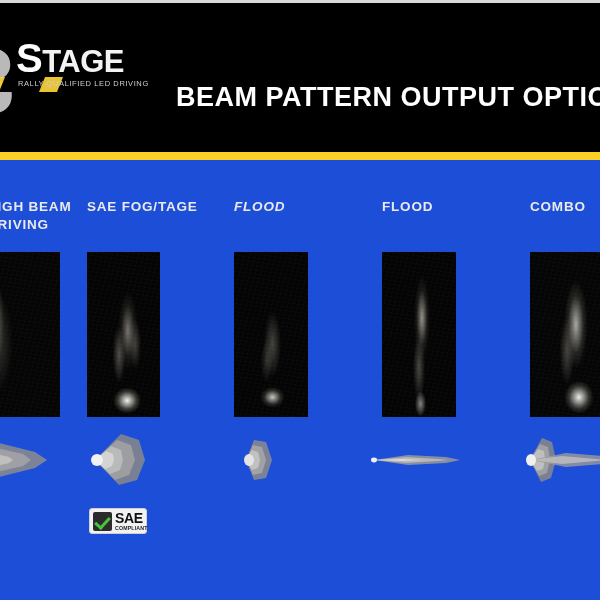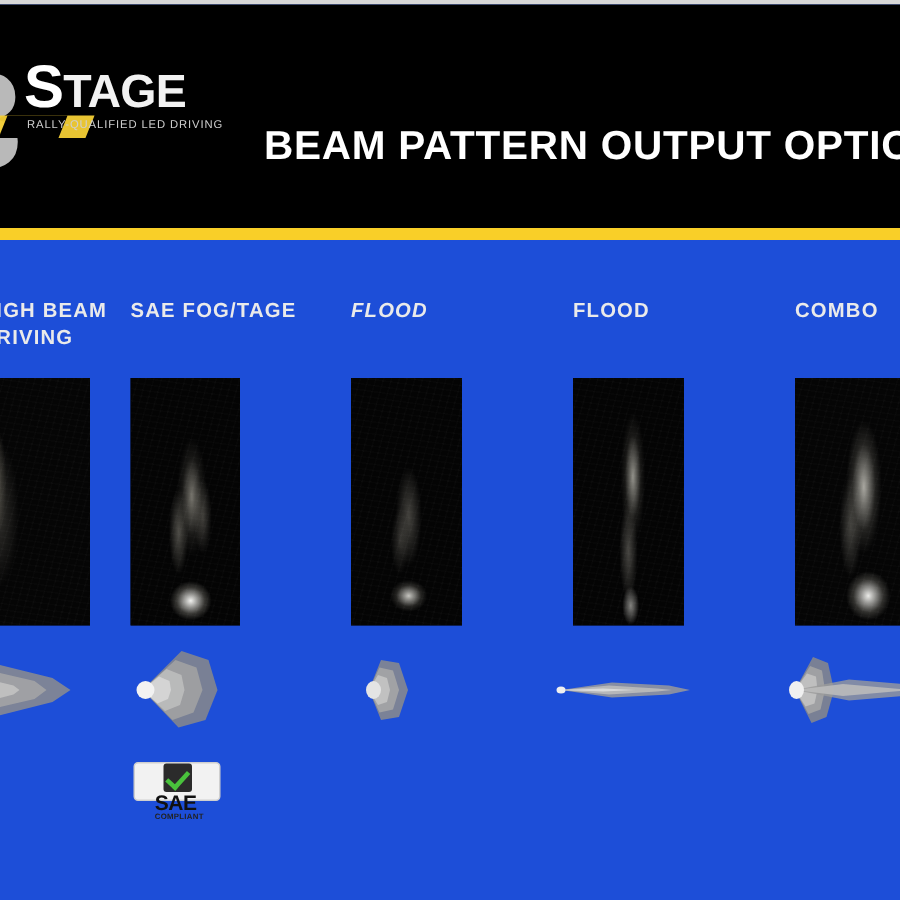--- a/index.html
+++ b/index.html
@@ -135,21 +135,21 @@
   
   .diagram{position:absolute;left:-14px;top:270px;width:102px;height:60px;}
   .col.c2 .diagram,.col.c3 .diagram,.col.c4 .diagram{left:-14px;}
   .diagram svg{display:block;}
 
   
   .sae-badge{
     position:absolute;left:2px;top:348px;
     width:58px;height:26px;border-radius:3px;
     background:#f2f2f2;border:1px solid #cfcfcf;
-    display:flex;align-items:center;padding:0 3px;box-sizing:border-box;flex-direction:column;
+    display:flex;align-items:center;padding:0 3px;box-sizing:border-box;
   }
   .sae-check{
     width:19px;height:19px;background:#2b2b2b;border-radius:2px;
     position:relative;flex:0 0 auto;
   }
   .sae-check:after{
     content:"";position:absolute;left:5px;top:2px;
     width:6px;height:12px;border:solid #49c23c;border-width:0 3px 3px 0;
     transform:rotate(42deg);
   }

